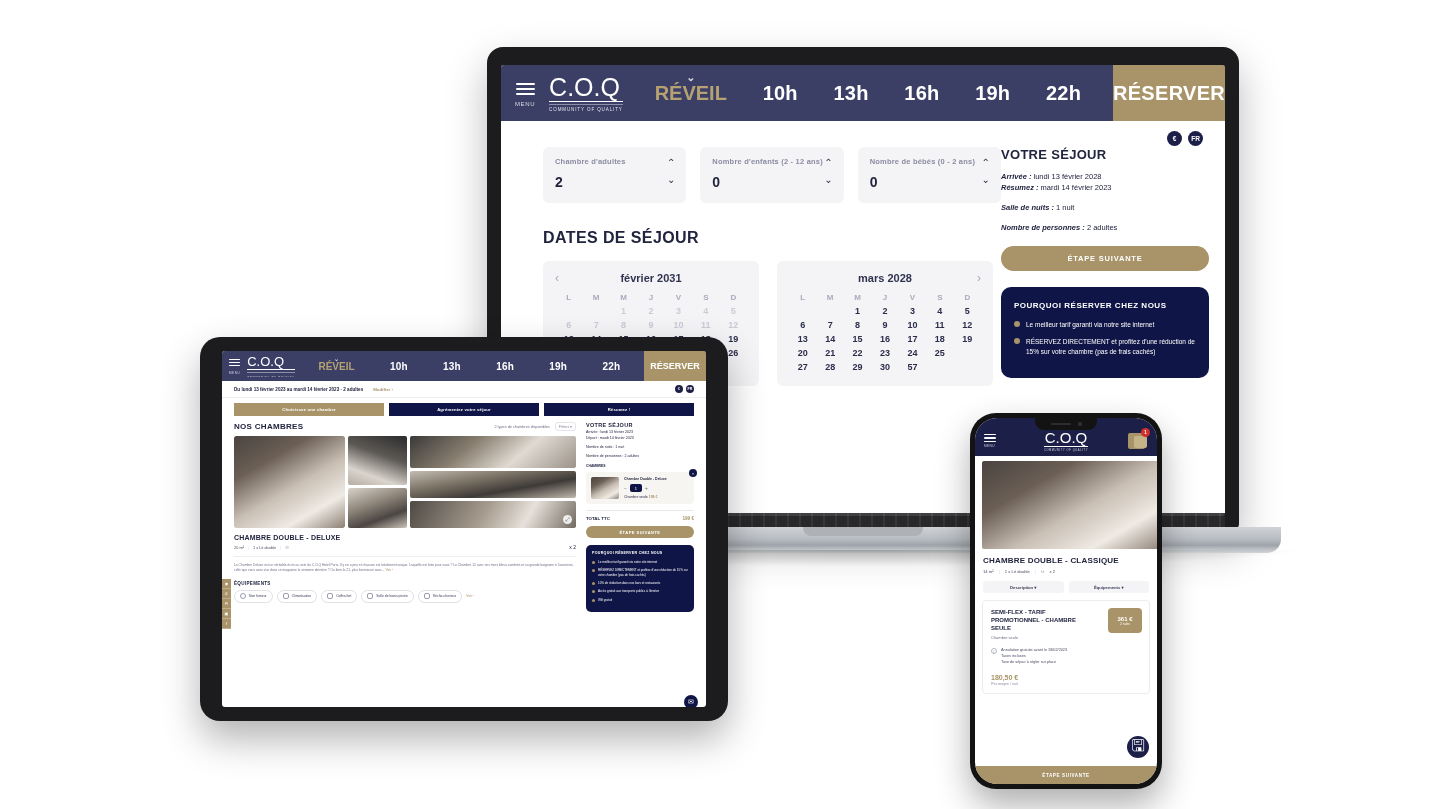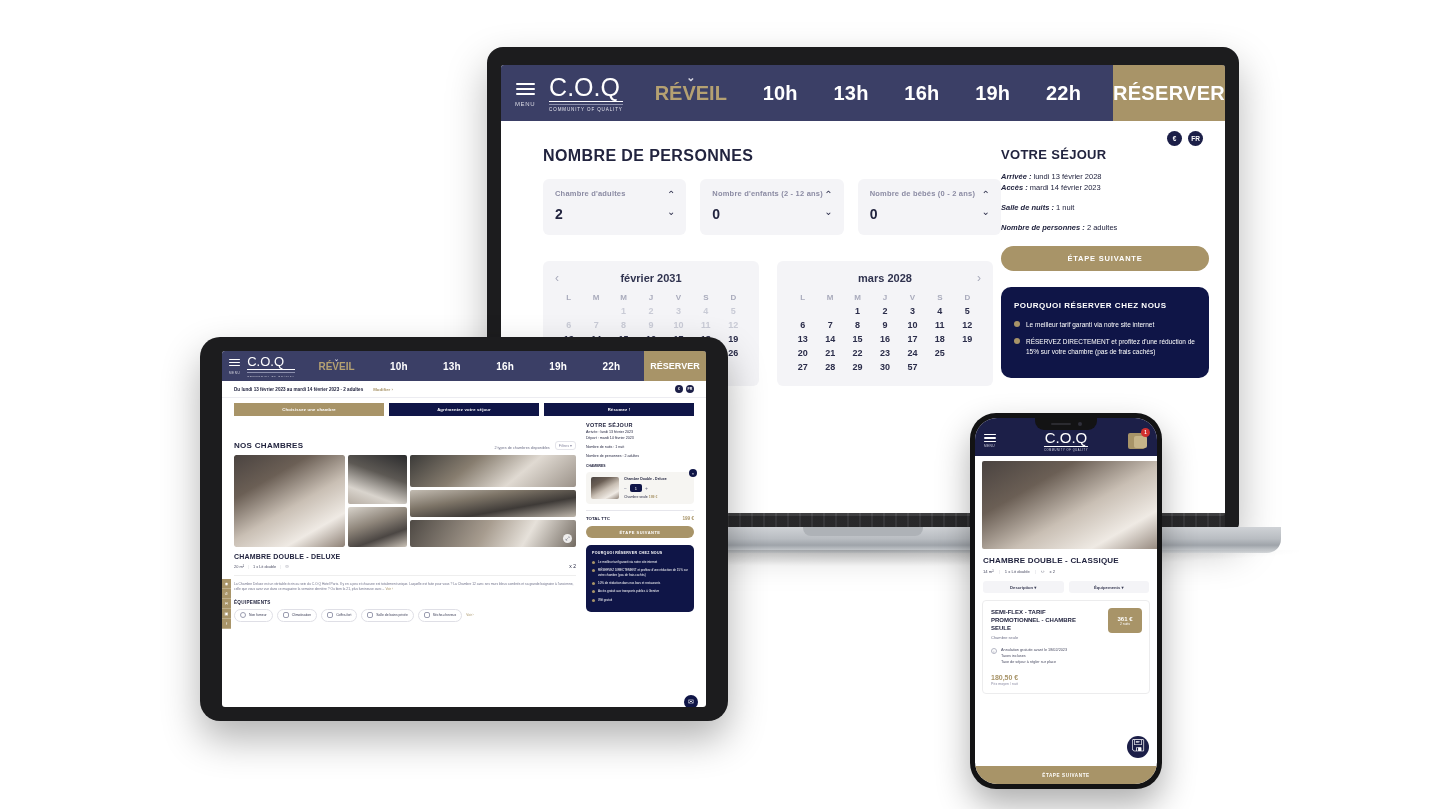--- a/index.html
+++ b/index.html
@@ -103,21 +103,21 @@
   .tb-subbar .modif { font-size:4.4px; color:#a89468; margin-left:10px; font-weight:700;}
   .tb-subbar .pills { margin-left:auto; display:flex; gap:3px;}
   .tb-subbar .pills span { width:8px;height:8px;border-radius:50%;background:#1c1f48;color:#fff;font-size:3.6px;display:flex;align-items:center;justify-content:center;font-weight:700;}
   .tb-steps { display:flex; gap:5px; padding: 5px 12px 0; }
   .tb-steps div { flex:1; height: 13px; display:flex;align-items:center;justify-content:center; font-size:4.2px; font-weight:700; color:#fff; letter-spacing:.2px;}
   .tb-steps .s1 { background:#a89468; }
   .tb-steps .s2, .tb-steps .s3 { background:#0f1547; }
   .tb-cols { display:flex; padding: 6px 12px 0; gap:10px;}
   .tb-left { flex:1; }
   .tb-right { width: 108px; }
-  .tb-rowhead { display:flex; align-items:flex-end;margin-top:19px; }
+  .tb-rowhead { display:flex; align-items:center; }
   .tb-rowhead h3 { font-size: 8px; font-weight:700; color:#22243f; letter-spacing:.3px;}
   .tb-rowhead .avail { margin-left:auto; font-size:3.8px; color:#6f7189; }
   .tb-rowhead .filt { font-size:3.8px; color:#8b8ba3; margin-left:5px; border:1px solid #e4e4ea; border-radius:3px; padding:1px 3px;}
   .gallery { display:flex; gap:3px; margin-top:5px; height: 92px;}
   .gallery .big { flex: 0 0 111px; border-radius:2px; overflow:hidden; position:relative;}
   .gallery .mid { flex: 0 0 59px; display:flex; flex-direction:column; gap:3px;}
   .gallery .col3 { flex:1; display:flex; flex-direction:column; gap:3px; position:relative;}
   .ph { width:100%; height:100%; border-radius:2px; }
   .ph.room1 { background: linear-gradient(150deg,#4a4340 0%,#6b5f55 28%,#c9bfb4 55%,#efeae4 78%,#8d8075 100%); }
   .ph.room2 { background: linear-gradient(200deg,#2b2b2d 0%,#5d5954 40%,#d9d4cd 75%,#b6ada3 100%); }
@@ -233,21 +233,20 @@
         </div>
 
         <div class="lp-body">
           <div class="lang-pills">
             <span>€</span>
             <span>FR</span>
           </div>
 
           <div class="lp-cols">
             <div class="lp-left">
-              <div class="sec-title">NOMBRE DE PERSONNES</div>
               <div class="steppers">
                 <div class="stepper">
                   <div class="lbl">Chambre d'adultes</div>
                   <div class="val">2</div>
                   <div class="arrows">
                     <span>⌃</span>
                     <span>⌄</span>
                   </div>
                 </div>
                 <div class="stepper">
@@ -262,20 +261,21 @@
                   <div class="lbl">Nombre de bébés (0 - 2 ans)</div>
                   <div class="val">0</div>
                   <div class="arrows">
                     <span>⌃</span>
                     <span>⌄</span>
                   </div>
                 </div>
               </div>
 
               <div class="lp-dates">
+                <div class="sec-title">DATES DE SÉJOUR</div>
                 <div class="cals">
                   <div class="cal">
                     <div class="cal-head">
                       <span class="arw">‹</span>
                       <span>février 2031</span>
                       <span class="arw" style="opacity:0">›</span>
                     </div>
                     <div class="cal-grid">
                       <div class="dow">L</div>
                       <div class="dow">M</div>
@@ -380,21 +380,21 @@
               </div>
             </div>
 
             <div class="lp-right">
               <div class="side-h">VOTRE SÉJOUR</div>
               <div class="side-line">
                 <b>Arrivée :</b>
                 <span>lundi 13 février 2028</span>
               </div>
               <div class="side-line">
-                <b>Accès :</b>
+                <b>Résumez :</b>
                 <span>mardi 14 février 2023</span>
               </div>
               <div class="side-gap"></div>
               <div class="side-line">
                 <b>Salle de nuits :</b>
                 <span>1 nuit</span>
               </div>
               <div class="side-gap"></div>
               <div class="side-line">
                 <b>Nombre de personnes :</b>

